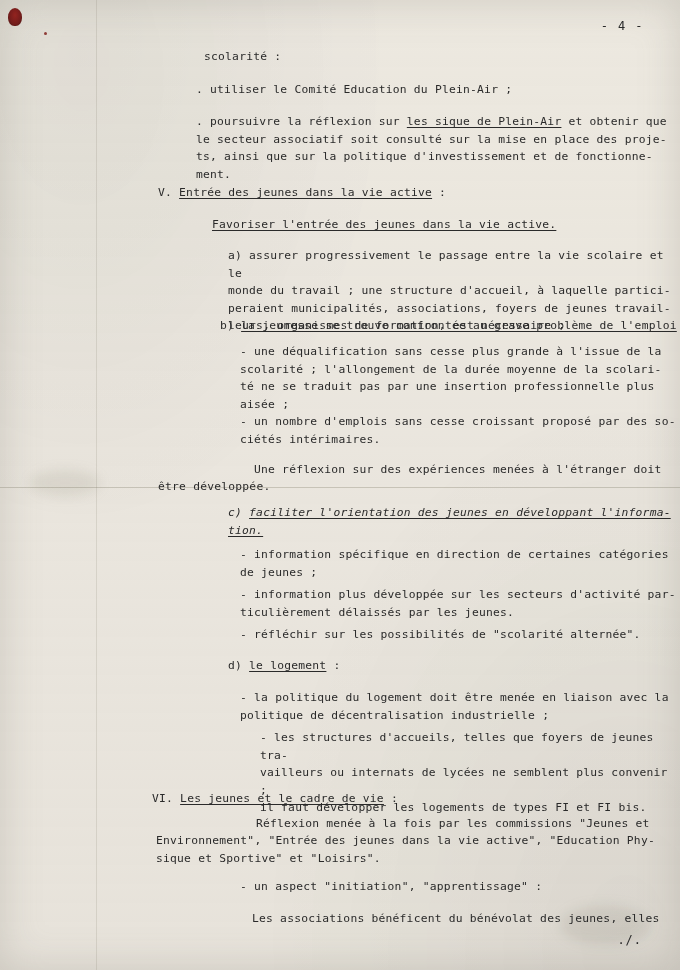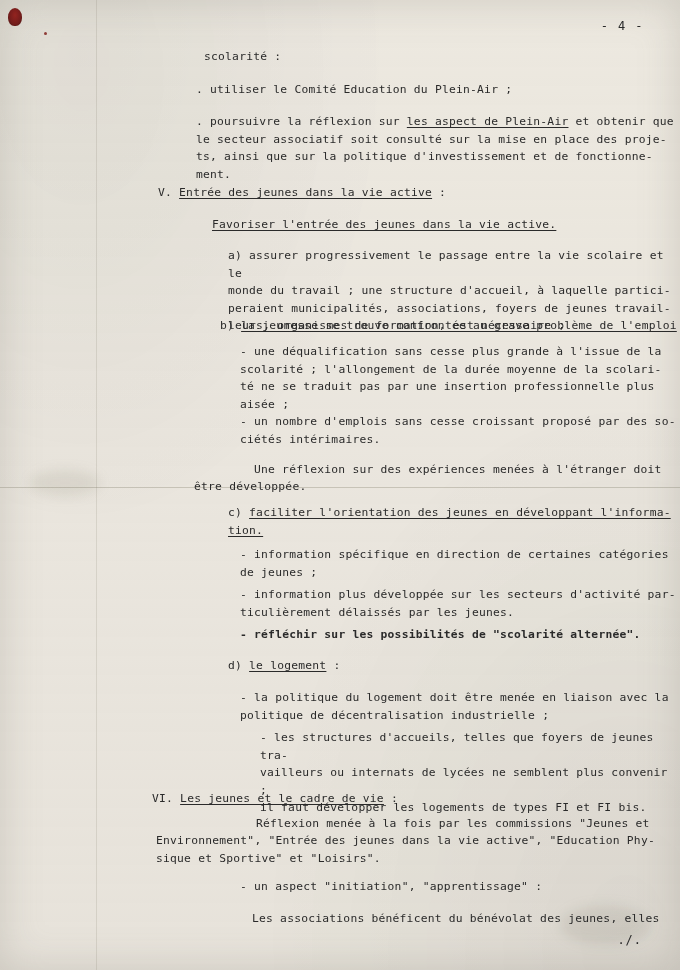--- a/index.html
+++ b/index.html
@@ -123,21 +123,21 @@
   <div class="smudge" style="left:560px; top:905px; width:90px; height:40px;"></div>
 
   <div class="content">
 
     <div class="pageno">- 4 -</div>
 
     <div class="blk" style="left:204px; top:48px;"><span>scolarité :</span></div>
 
     <div class="blk" style="left:196px; top:81px;"><span>. utiliser le Comité Education du Plein-Air ;</span></div>
 
-    <div class="blk" style="left:196px; top:113px;"><span>. poursuivre la réflexion sur </span><u>les aspect de Plein-Air</u><span> et obtenir que
+    <div class="blk" style="left:196px; top:113px;"><span>. poursuivre la réflexion sur </span><u>les sique de Plein-Air</u><span> et obtenir que
 le secteur associatif soit consulté sur la mise en place des proje-
 ts, ainsi que sur la politique d'investissement et de fonctionne-
 ment.</span></div>
 
     <div class="blk" style="left:158px; top:184px;"><span>V. </span><u>Entrée des jeunes dans la vie active</u><span> :</span></div>
 
     <div class="blk" style="left:212px; top:216px;"><u>Favoriser l'entrée des jeunes dans la vie active.</u></div>
 
     <div class="blk" style="left:228px; top:247px;"><span>a) assurer progressivement le passage entre la vie scolaire et le
 monde du travail ; une structure d'accueil, à laquelle partici-
@@ -148,32 +148,32 @@
 
     <div class="blk" style="left:240px; top:343px;"><span>- une déqualification sans cesse plus grande à l'issue de la
 scolarité ; l'allongement de la durée moyenne de la scolari-
 té ne se traduit pas par une insertion professionnelle plus
 aisée ;</span></div>
 
     <div class="blk" style="left:240px; top:413px;"><span>- un nombre d'emplois sans cesse croissant proposé par des so-
 ciétés intérimaires.</span></div>
 
     <div class="blk" style="left:254px; top:461px;"><span>Une réflexion sur des expériences menées à l'étranger doit</span></div>
-    <div class="blk" style="left:158px; top:478px;margin-left:36px;"><span>être développée.</span></div>
+    <div class="blk" style="left:158px; top:478px;"><span>être développée.</span></div>
 
-    <div class="blk" style="left:228px; top:504px;"><span>c) </span><u>faciliter l'orientation des jeunes en développant l'informa-
+    <div class="blk" style="left:228px; top:504px;font-style:italic;"><span>c) </span><u>faciliter l'orientation des jeunes en développant l'informa-
 tion.</u></div>
 
     <div class="blk" style="left:240px; top:546px;"><span>- information spécifique en direction de certaines catégories
 de jeunes ;</span></div>
 
     <div class="blk" style="left:240px; top:586px;"><span>- information plus développée sur les secteurs d'activité par-
 ticulièrement délaissés par les jeunes.</span></div>
 
-    <div class="blk" style="left:240px; top:626px;font-weight:bold;"><span>- réfléchir sur les possibilités de "scolarité alternée".</span></div>
+    <div class="blk" style="left:240px; top:626px;"><span>- réfléchir sur les possibilités de "scolarité alternée".</span></div>
 
     <div class="blk" style="left:228px; top:657px;"><span>d) </span><u>le logement</u><span> :</span></div>
 
     <div class="blk" style="left:240px; top:689px;"><span>- la politique du logement doit être menée en liaison avec la
 politique de décentralisation industrielle ;</span></div>
 
     <div class="blk" style="left:240px; top:729px;margin-left:20px;"><span>- les structures d'accueils, telles que foyers de jeunes tra-
 vailleurs ou internats de lycées ne semblent plus convenir ;
 il faut développer les logements de types FI et FI bis.</span></div>
 

